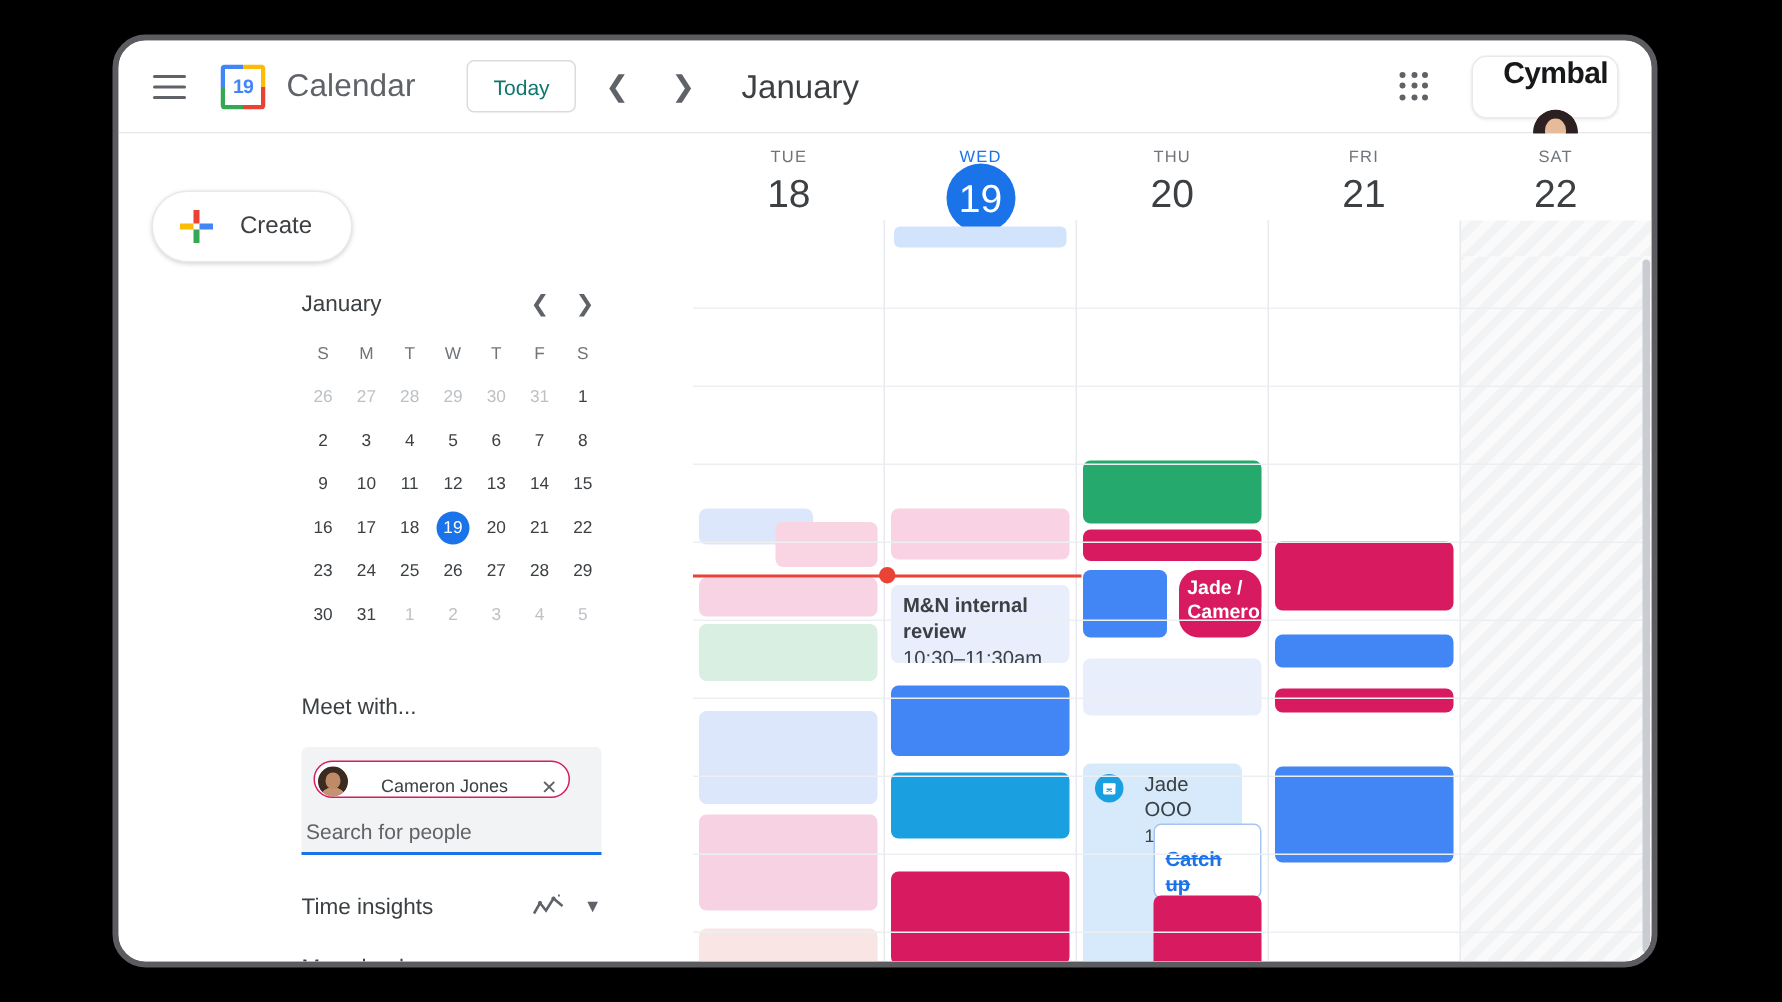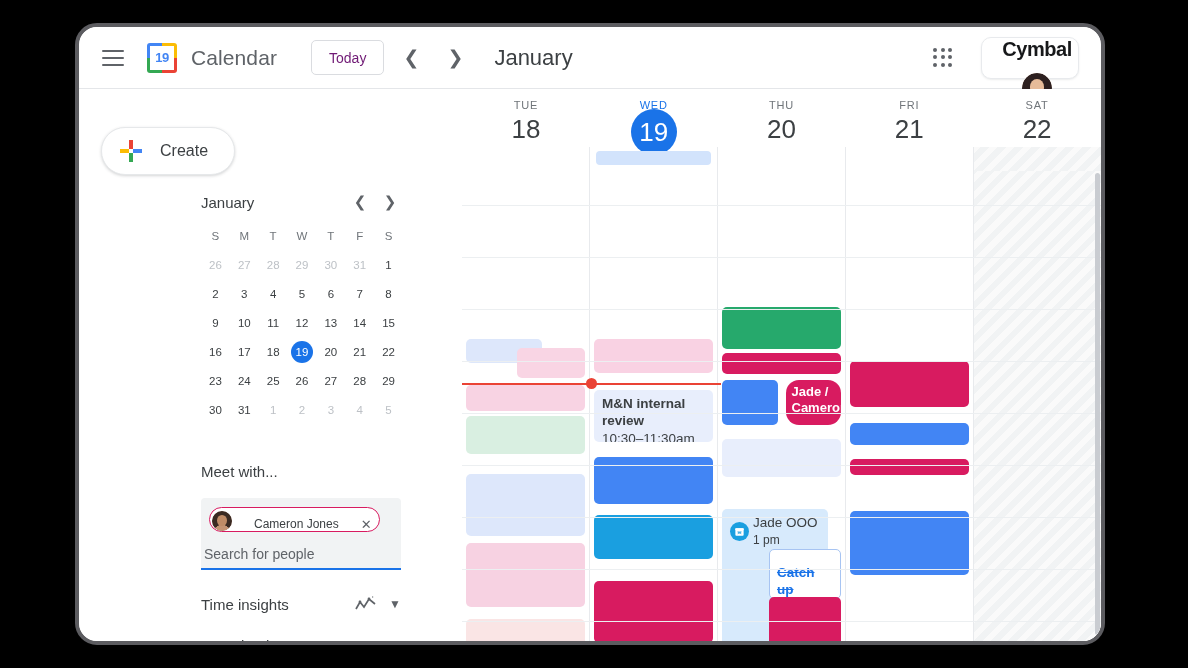--- a/index.html
+++ b/index.html
@@ -39,21 +39,21 @@
   .gcal-logo .bl { left:0; bottom:0; background:#34a853;}
   .gcal-logo .br { right:0; bottom:0; background:#ea4335;}
   .gcal-logo .sheet { position:absolute; left:3px; top:3px; right:3px; bottom:3px; background:#fff; display:flex; align-items:center; justify-content:center;}
   .gcal-logo .sheet span { font-size:13px; font-weight:700; color:#4285f4; letter-spacing:-.5px;}
 
   #app-title { margin-left:14px; font-size:21px; color:#5f6368; font-weight:400; letter-spacing:.1px;}
 
   #today-btn {
     margin-left:34px; height:35px; padding:0 17px;
     border:1px solid #dadce0; border-radius:5px; background:#fff;
-    font-size:14px; color:#701a75; font-family:inherit; cursor:pointer;
+    font-size:14px; color:#0f766e; font-family:inherit; cursor:pointer;
     display:flex; align-items:center;
   }
   .navarrow { width:34px; height:34px; margin-left:10px; border-radius:50%; display:flex;
     align-items:center; justify-content:center; cursor:pointer; color:#5f6368; font-size:19px;}
   #month-label { margin-left:22px; font-size:22px; color:#3c4043; font-weight:400;}
 
   #topbar-right { margin-left:auto; display:flex; align-items:center; padding-right:22px; }
   .grid-dots { width:20px; height:20px; display:grid; grid-template-columns:repeat(3,1fr); grid-template-rows:repeat(3,1fr); gap:3px; cursor:pointer;}
   .grid-dots i { width:4px; height:4px; border-radius:50%; background:#5f6368; display:block;}
   #cymbal-pill {
@@ -164,21 +164,21 @@
   #nowdot { position:absolute; width:11px; height:11px; border-radius:50%; background:#ea4335; z-index:7;}
 
   .ev-mn {
     background:#e8eefc; color:#3c4043; border-radius:5px;
     padding:6px 8px; font-weight:400;
   }
   .ev-mn .t1 { font-size:13.5px; font-weight:700; color:#3c4043;}
   .ev-mn .t2 { font-size:13.5px; color:#3c4043; margin-top:1px;}
 
   .ev-ooo { background:#d7eafc; border-radius:5px; padding:6px 8px; color:#3c4043; }
-  .ev-ooo .hdr { display:flex; align-items:center; gap:4px;}
+  .ev-ooo .hdr { display:flex; align-items:flex-start; gap:14px;}
   .ooo-icon { width:19px; height:19px; border-radius:50%; background:#1a9fe0; flex:none;
     display:flex; align-items:center; justify-content:center; margin-top:1px;}
   .ooo-icon svg { width:11px; height:11px; }
   .ev-ooo .nm { font-size:13.5px; color:#3c4043; }
   .ev-ooo .tm { font-size:12px; color:#3c4043; margin-top:1px;}
 
   .ev-catch { background:#fff; border:1px solid #a7c4f2; border-radius:5px; padding:15px 7px; }
   .ev-catch .t1 { font-size:13.5px; font-weight:700; color:#1a73e8; text-decoration:line-through;}
   .ev-catch .t2 { font-size:13.5px; color:#1a73e8; text-decoration:line-through; margin-top:1px;}
 

